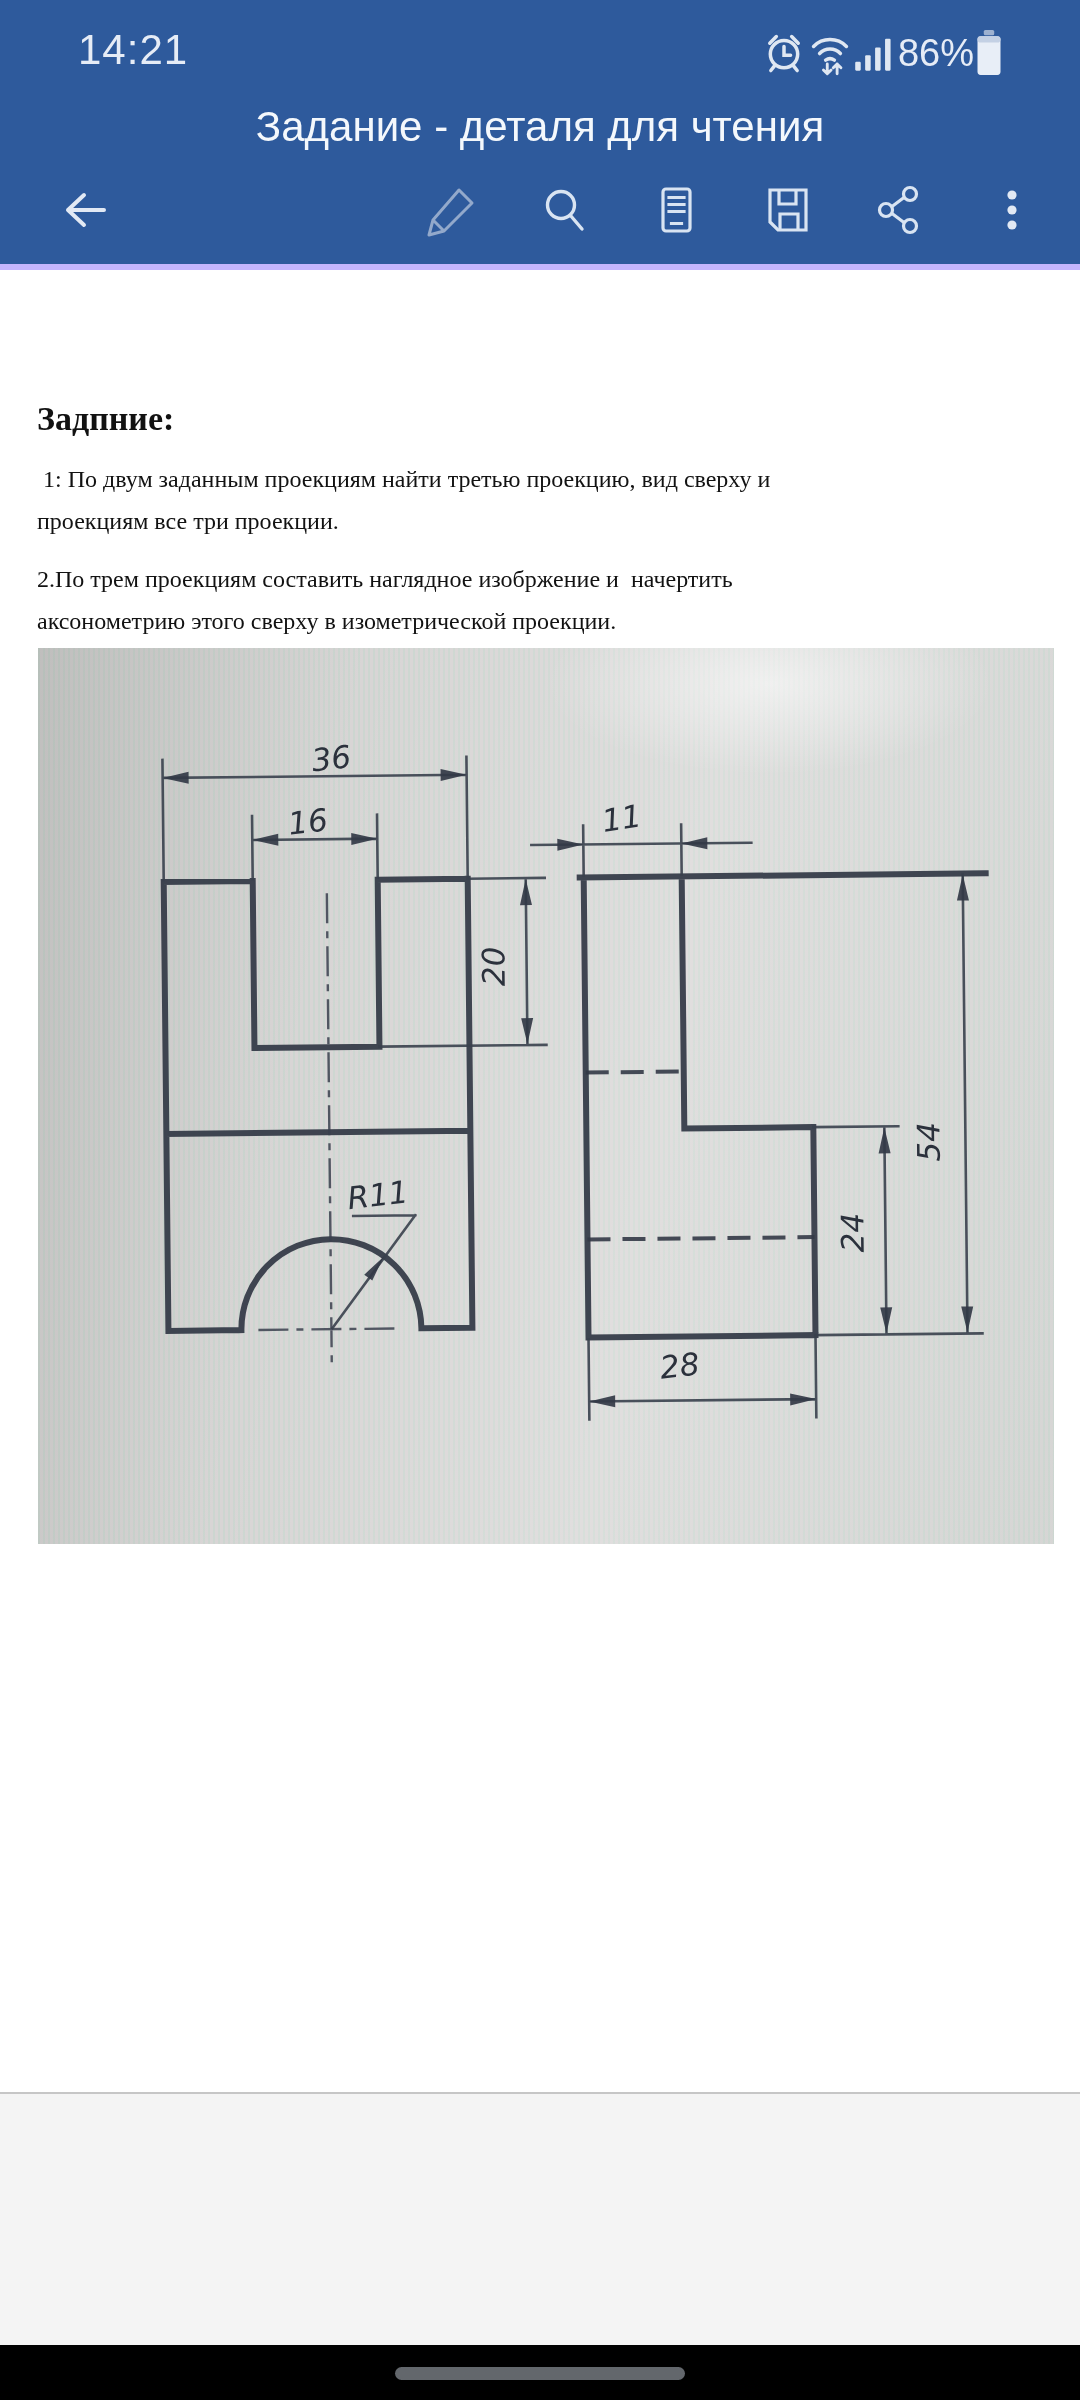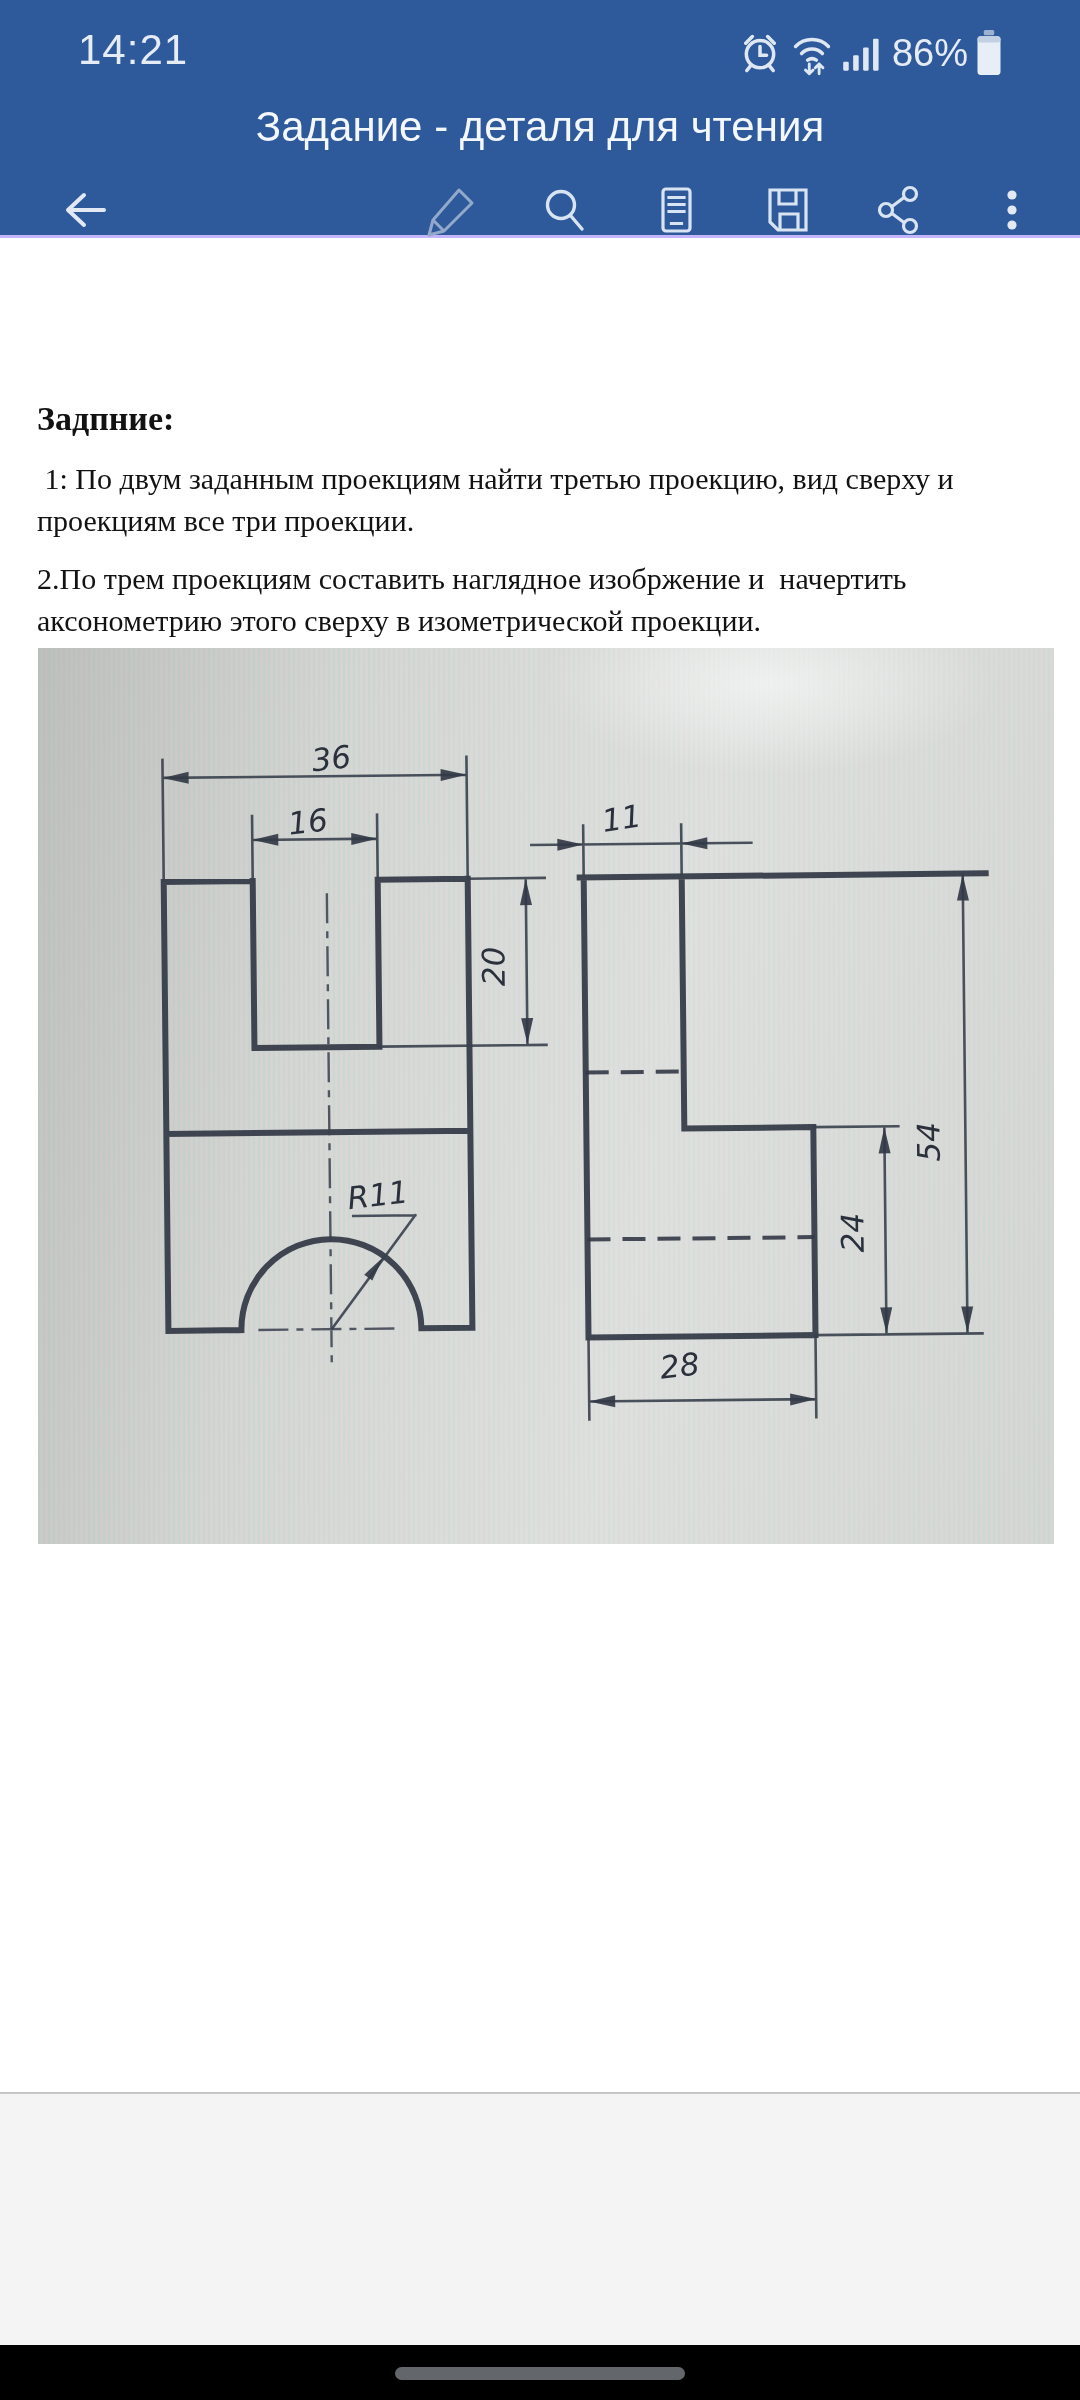--- a/index.html
+++ b/index.html
@@ -1,37 +1,37 @@
 <!DOCTYPE html>
 <html><head>
 <meta charset="utf-8">
 <style>
   html,body{margin:0;padding:0;background:#222;}
   .screen{position:relative;width:1080px;height:2400px;background:#ffffff;overflow:hidden;
           font-family:"Liberation Sans",sans-serif;}
   
-  .header{position:absolute;top:0;left:0;width:1080px;height:238px;background:#2e5a9c;
-          border-bottom:3px solid #c4b5fd;box-sizing:border-box;}
+  .header{position:absolute;top:0;left:0;width:1080px;height:270px;background:#2e5a9c;
+          border-bottom:6px solid #c4b5fd;box-sizing:border-box;}
   .time{position:absolute;left:78px;top:26px;font-size:42px;color:#e6ecf6;letter-spacing:1px;}
-  .statusicons{position:absolute;right:78px;top:30px;display:flex;align-items:center;gap:8px;height:46px;}
+  .statusicons{position:absolute;right:78px;top:30px;display:flex;align-items:center;gap:2px;height:46px;}
   .statusicons svg{display:block;}
   .battery-pct{font-size:38px;color:#e6ecf6;margin-left:2px;}
   .apptitle{position:absolute;top:103px;left:0;width:1080px;text-align:center;
             font-size:42px;color:#f4f8fc;}
   .toolbar{position:absolute;top:182px;left:0;width:1080px;height:60px;}
   .backbtn{position:absolute;left:45px;top:0;width:80px;height:56px;cursor:pointer;}
   .tb-icons{position:absolute;right:40px;top:0;display:flex;gap:56px;}
   .tb-btn{width:56px;height:56px;cursor:pointer;}
   
   .doc{position:absolute;top:270px;left:0;width:1060px;height:1822px;background:#ffffff;
        box-sizing:border-box;padding:128px 26px 0 37px;font-family:"Liberation Serif",serif;color:#121212;}
   .doc-heading{font-size:34px;line-height:42px;font-weight:bold;white-space:pre-wrap;}
   .para{margin-top:16px;}
   .para.first{margin-top:18px;}
-  .para .line{font-size:30px;line-height:42px;white-space:pre-wrap;}
+  .para .line{font-size:24px;line-height:42px;white-space:pre-wrap;}
   
   .photo{margin:6px 0 0 1px;width:1016px;height:896px;position:relative;overflow:hidden;
     background-color:#d4d8d2;
     background-image:
       radial-gradient(ellipse 320px 130px at 72% 4%, rgba(255,255,255,0.55), rgba(255,255,255,0) 70%),
       linear-gradient(100deg, rgba(105,110,106,0.22) 0%, rgba(255,255,255,0) 28%, rgba(255,255,255,0.22) 60%, rgba(205,216,210,0.18) 100%),
       repeating-linear-gradient(90deg, #ccd6d0 0px, #ccd6d0 2px, #d8d5d5 2px, #d8d5d5 5px);
   }
   .photo svg{position:absolute;left:0;top:0;}
   .dwg-thick{stroke:#333946;stroke-width:6;fill:none;stroke-linecap:square;opacity:.93;}

